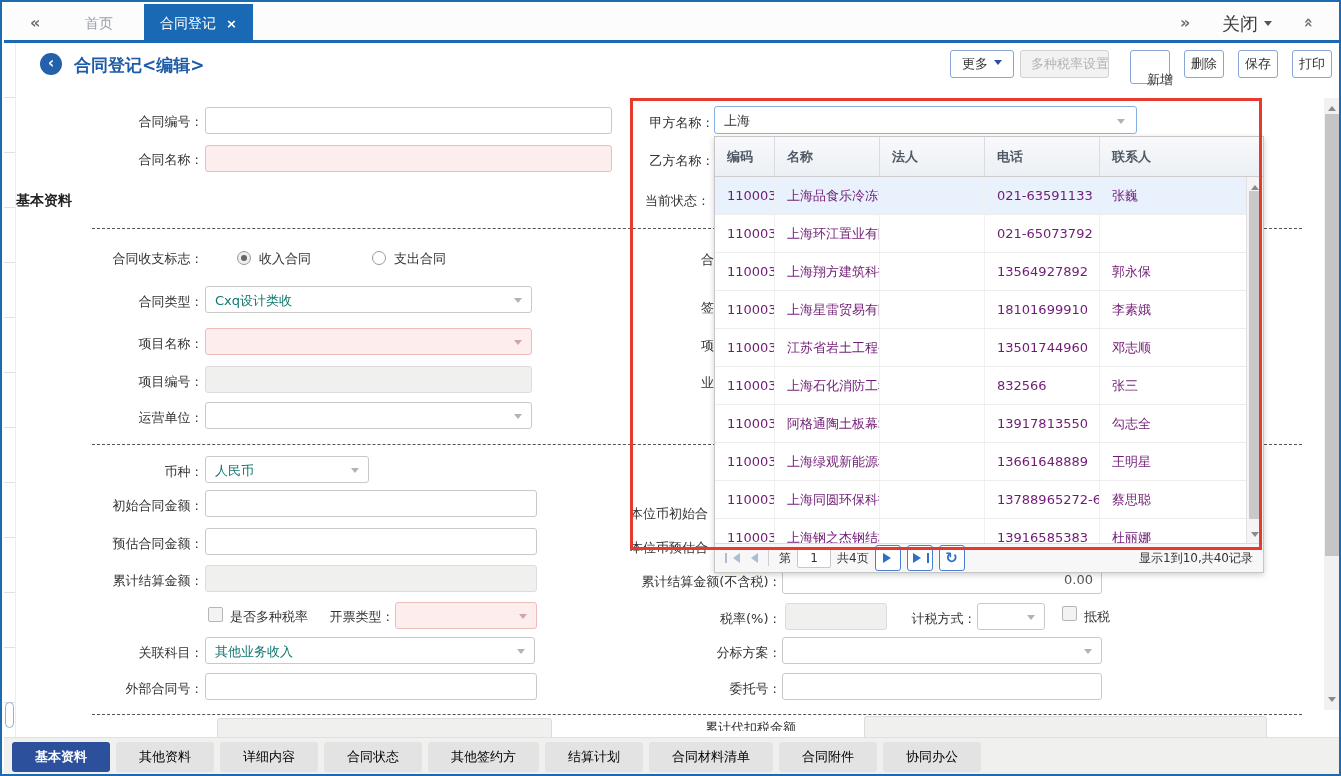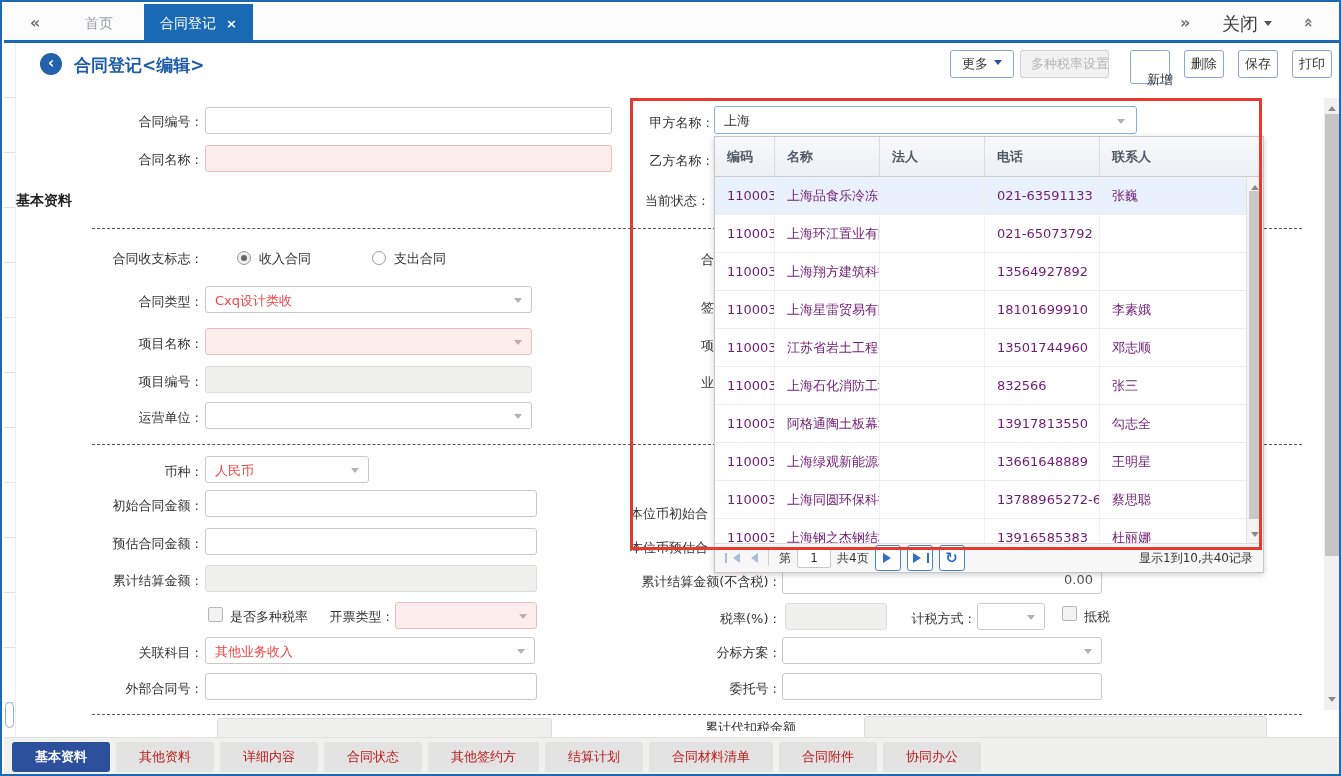--- a/index.html
+++ b/index.html
@@ -25,21 +25,21 @@
   .back-circle { position:absolute; left:38px; top:51px; width:22px; height:22px; border-radius:50%; background:#2361ad; color:#fff; text-align:center; line-height:20px; font-size:15px; font-weight:bold; cursor:pointer; }
   .page-title { position:absolute; left:72px; top:52px; font-size:17px; font-weight:bold; color:#1d5ba8; }
   .tbtn { position:absolute; top:48px; height:28px; line-height:26px; padding:0 10px; text-align:center; background:#fff; border:1px solid #87a6d5; border-radius:3px; font-size:13px; color:#333; cursor:pointer; white-space:nowrap; }
   .tbtn.dis { background:#f2f2f2; border-color:#d0d0d0; color:#b3b3b3; cursor:default; }
   
   .lbl { position:absolute; font-size:13px; color:#333; white-space:nowrap; }
   .ra { text-align:right; }
   .inp { position:absolute; height:27px; background:#fff; border:1px solid #c9c9c9; border-radius:3px; }
   .inp.req { background:#fdeded; border-color:#edbcbc; }
   .inp.dis { background:#f0f0ee; border-color:#dcdcdc; }
-  .sel-val { position:absolute; left:9px; top:5px; font-size:13px; color:#ef4444; white-space:nowrap; }
+  .sel-val { position:absolute; left:9px; top:5px; font-size:13px; color:#0f766e; white-space:nowrap; }
   .arr { position:absolute; right:9px; top:11px; width:0; height:0; border:4px solid transparent; border-top:5px solid #b3b3b3; }
   .arr.pk { border-top-color:#cfa6a6; }
   .dash { position:absolute; left:90px; width:1210px; height:0; border-top:1px dashed #555; }
   .radio { position:absolute; width:14px; height:14px; border-radius:50%; border:1px solid #9a9a9a; background:#fff; cursor:pointer; }
   .radio.on { background:#eee; }
   .radio.on::after { content:''; position:absolute; left:3px; top:3px; width:6px; height:6px; border-radius:50%; background:#666; }
   .chk { position:absolute; width:15px; height:15px; border:1px solid #b6b6b6; border-radius:2px; background:#f3f3f3; cursor:pointer; }
   .sect { position:absolute; font-size:14px; font-weight:bold; color:#222; }
   .clip-half { height:12px; overflow:hidden; }
   
@@ -71,21 +71,21 @@
   .pg-info { margin-left:auto; font-size:12px; color:#333; }
   
   .redbox { position:absolute; left:628px; top:96px; width:632px; height:452px; border:3px solid #e63a2e; z-index:40; pointer-events:none; }
   
   .vscroll { position:absolute; left:1322px; top:96px; width:16px; height:612px; background:#f1f1f1; }
   .vthumb { position:absolute; left:1px; top:16px; width:14px; height:442px; background:#c5c5c5; cursor:pointer; }
   .vs-up { position:absolute; left:4px; top:4px; width:0; height:0; border:4px solid transparent; border-bottom:5px solid #8a8a8a; }
   .vs-dn { position:absolute; left:4px; bottom:4px; width:0; height:0; border:4px solid transparent; border-top:5px solid #8a8a8a; }
   
   .btabs { position:absolute; left:2px; top:735px; width:1337px; height:39px; background:#f0f0ef; border-top:1px solid #e0e0e0; display:flex; align-items:center; padding-left:8px; gap:6px; z-index:45; }
-  .btab { height:30px; line-height:30px; padding:0 23px; background:#e3e3e3; color:#b91c1c; border-radius:3px; font-size:13px; cursor:pointer; white-space:nowrap; }
+  .btab { height:30px; line-height:30px; padding:0 23px; background:#e3e3e3; color:#000000; border-radius:3px; font-size:13px; cursor:pointer; white-space:nowrap; }
   .btab.act { background:#2d509c; color:#fff; font-weight:bold; }
   input { outline:none; }
 </style>
 </head>
 <body>
 
 <div class="screen">
 
   <div class="topbar">
     <span class="tb-ico" style="left:26px;">«</span>
@@ -238,20 +238,21 @@
           <div class="dd-cell c1">上海环江置业有限</div>
           <div class="dd-cell c2"></div>
           <div class="dd-cell c3">021-65073792</div>
           <div class="dd-cell c4"></div>
         </div>
         <div class="dd-row">
           <div class="dd-cell c0">110003</div>
           <div class="dd-cell c1">上海翔方建筑科技</div>
           <div class="dd-cell c2"></div>
           <div class="dd-cell c3">13564927892</div>
+          <div class="dd-cell c4">郭永保</div>
         </div>
         <div class="dd-row">
           <div class="dd-cell c0">110003</div>
           <div class="dd-cell c1">上海星雷贸易有限</div>
           <div class="dd-cell c2"></div>
           <div class="dd-cell c3">18101699910</div>
           <div class="dd-cell c4">李素娥</div>
         </div>
         <div class="dd-row">
           <div class="dd-cell c0">110003</div>

